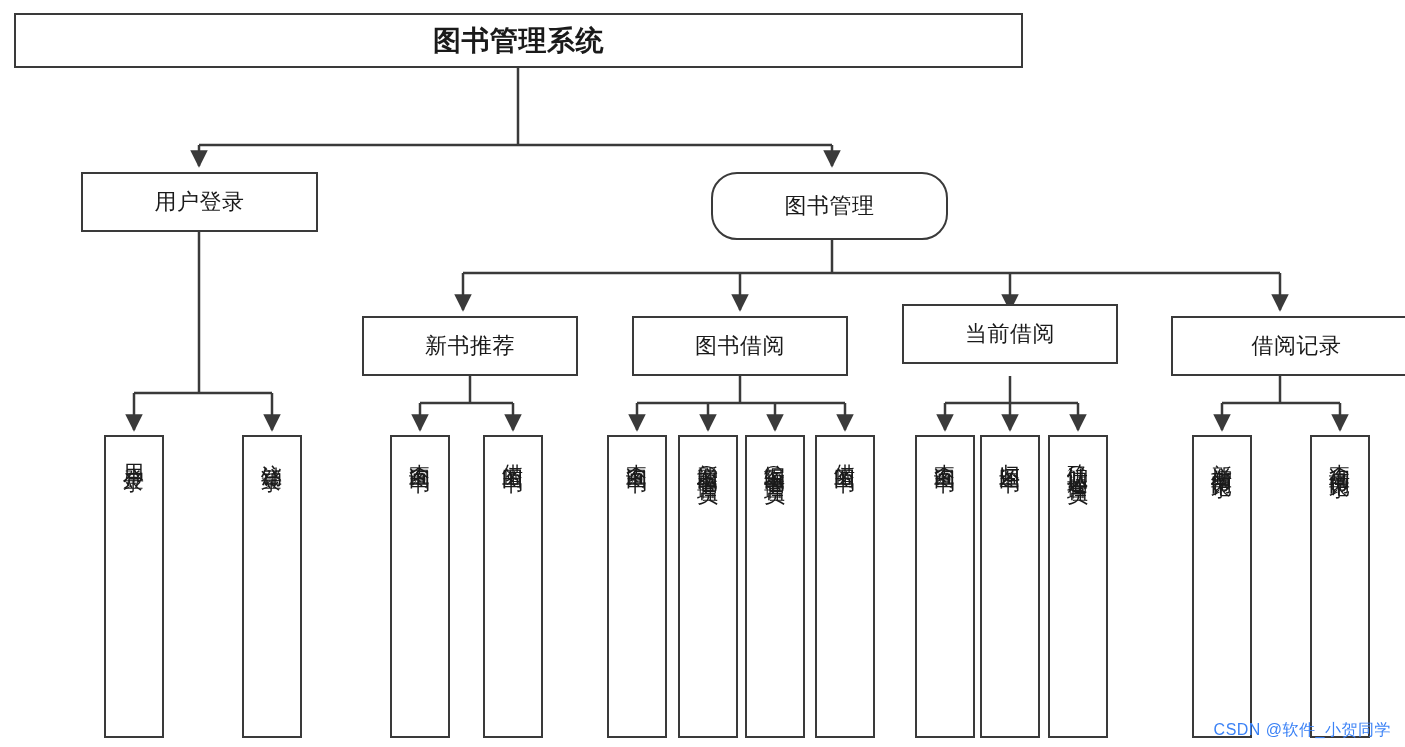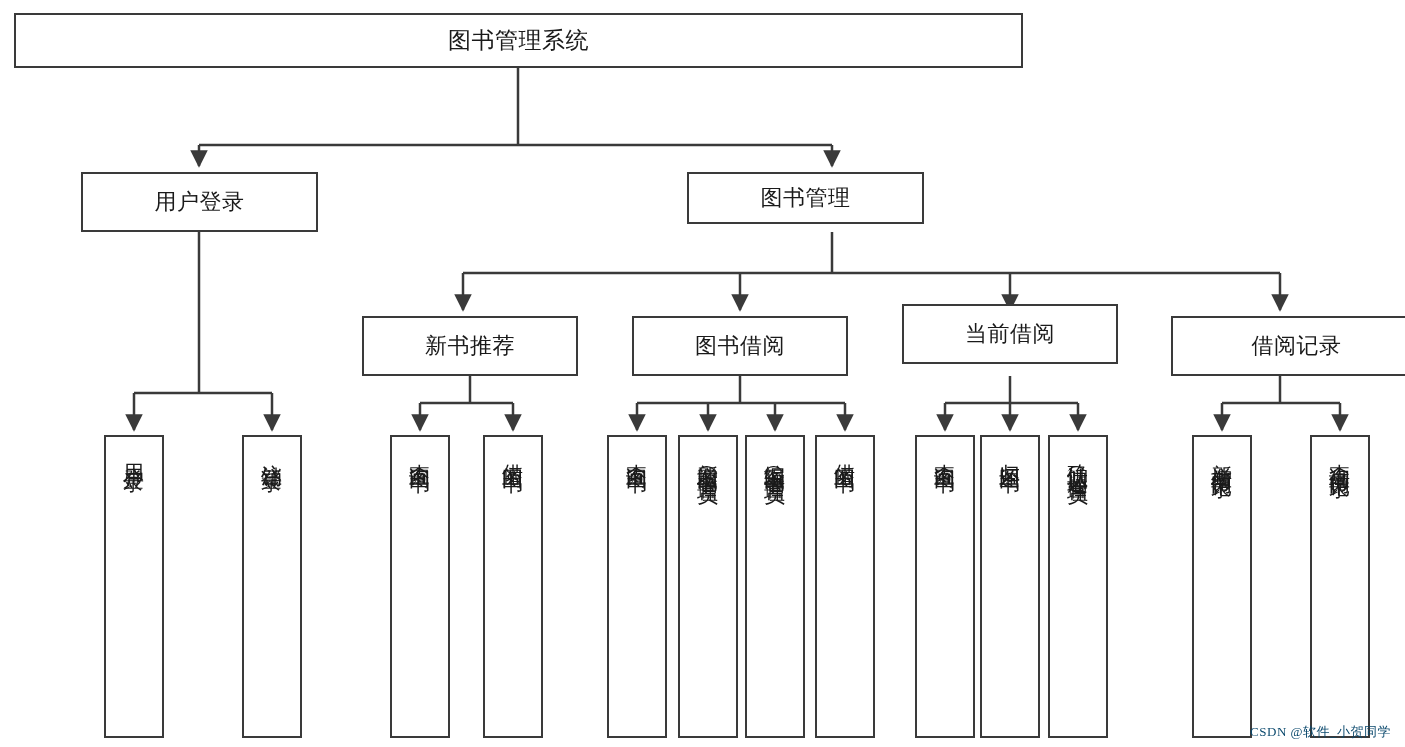--- a/index.html
+++ b/index.html
@@ -40,45 +40,45 @@
     text-align: center;
     line-height: 1.18;
     letter-spacing: 0.5px;
   }
   
   .node.horiz .label {
     font-size: 22px;
     writing-mode: horizontal-tb;
   }
   .node.root .label {
-    font-size: 23px;
+    font-size: 28px;
+    font-weight: bold;
   }
   
   .node.vert {
     align-items: flex-start;
     justify-content: center;
     padding-top: 10px;
   }
   .node.vert .label {
     writing-mode: vertical-rl;
     text-orientation: upright;
     font-size: 21px;
     letter-spacing: 3px;
     line-height: 1;
   }
   #watermark {
     position: absolute;
     right: 14px;
     bottom: 6px;
-    font-size: 13px;
-    color: #0c4a6e;
+    font-size: 16px;
+    color: #3b82f6;
     letter-spacing: 0.5px;
     white-space: nowrap;
     user-select: none;
-    font-family: Liberation Serif, serif;
   }
 </style>
 </head>
 <body>
 
 <div id="canvas">
 
   <svg id="wires" viewBox="0 0 1405 747" width="1405" height="747" aria-hidden="true">
     <defs>
       <marker id="arrow" viewBox="0 0 10 10" refX="9" refY="5" markerWidth="7" markerHeight="7" orient="auto-start-reverse">
@@ -129,21 +129,21 @@
     </g>
   </svg>
 
   <div class="node horiz root" style="left:14px; top:13px; width:1009px; height:55px;">
     <span class="label">图书管理系统</span>
   </div>
 
   <div class="node horiz" style="left:81px; top:172px; width:237px; height:60px;">
     <span class="label">用户登录</span>
   </div>
-  <div class="node horiz" style="left:687px; top:172px; width:237px; height:52px;">
+  <div class="node horiz" style="left:711px; top:172px; width:237px; height:68px;border-radius:26px;">
     <span class="label">图书管理</span>
   </div>
 
   <div class="node horiz" style="left:632px; top:316px; width:216px; height:60px;">
     <span class="label">图书借阅</span>
   </div>
   <div class="node horiz" style="left:362px; top:316px; width:216px; height:60px;">
     <span class="label">新书推荐</span>
   </div>
   <div class="node horiz" style="left:902px; top:304px; width:216px; height:60px;">

